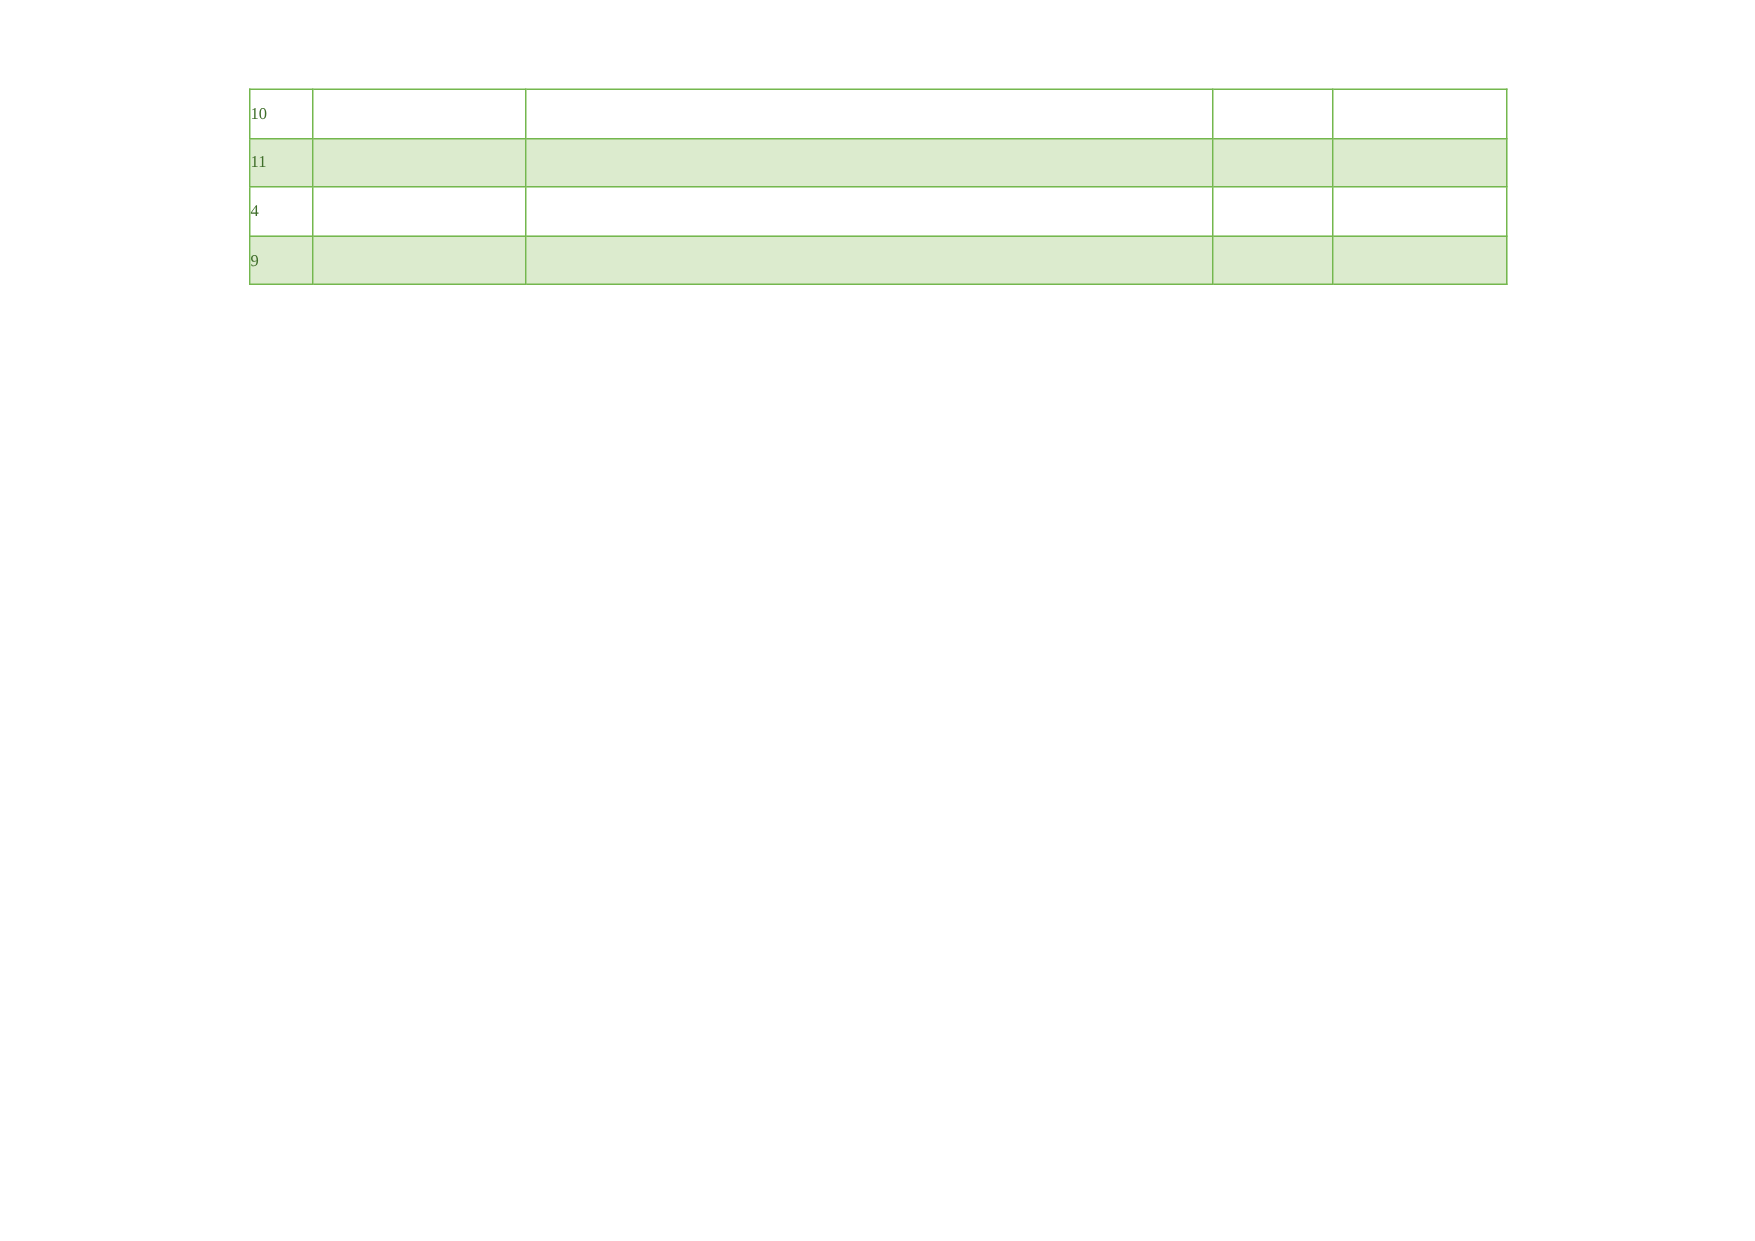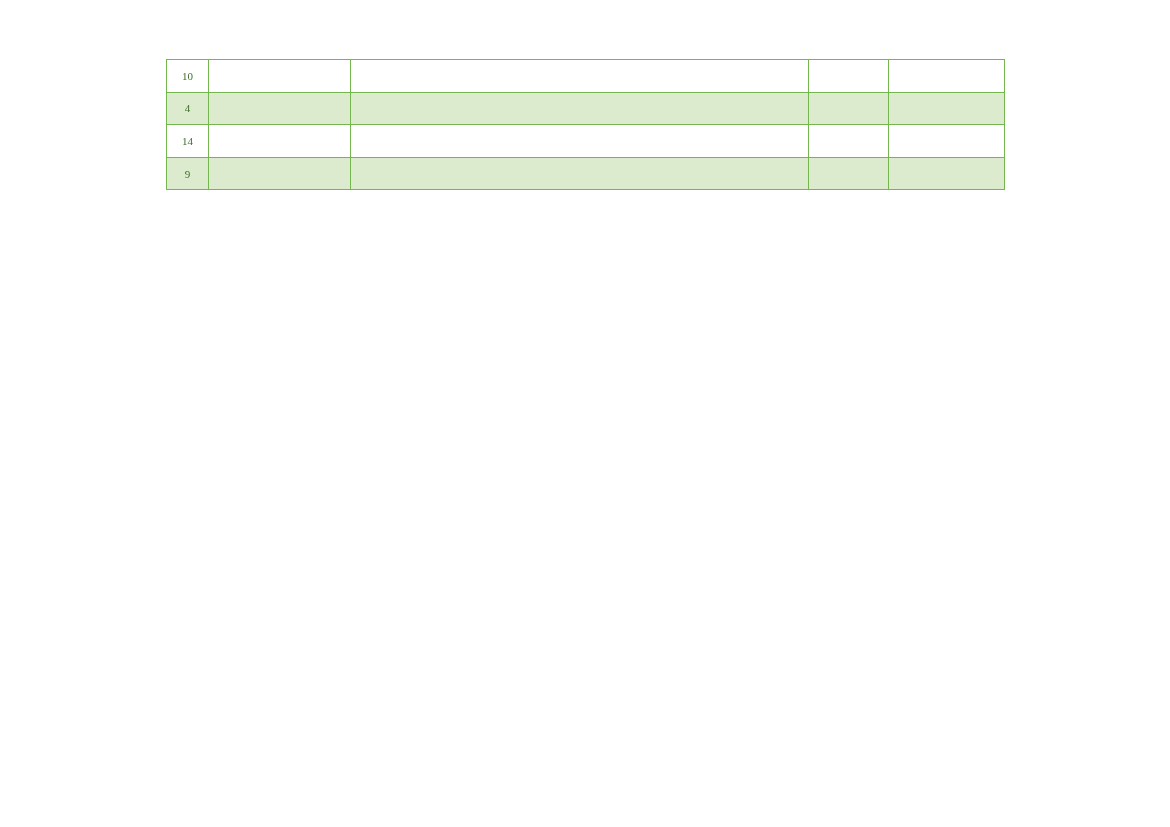--- a/index.html
+++ b/index.html
@@ -21,21 +21,21 @@
       border-collapse: collapse;
       width: 100%;
       table-layout: fixed;
     }
     td {
       border: 1px solid #74b74e;
       height: 32.6px;
       padding: 0;
       font-size: 11px;
       color: #3f6e2a;
-      text-align: center;
+      text-align: left;
       vertical-align: middle;
     }
     tr:nth-child(even) td {
       background-color: #dcebce;
     }
     tr:nth-child(odd) td {
       background-color: #ffffff;
     }
     .col-num { width: 42px; }
     .col-2 { width: 142px; }
@@ -57,28 +57,28 @@
     </colgroup>
     <tbody>
       <tr>
         <td>10</td>
         <td></td>
         <td></td>
         <td></td>
         <td></td>
       </tr>
       <tr>
-        <td>4</td>
+        <td>11</td>
         <td></td>
         <td></td>
         <td></td>
         <td></td>
       </tr>
       <tr>
-        <td>14</td>
+        <td>4</td>
         <td></td>
         <td></td>
         <td></td>
         <td></td>
       </tr>
       <tr>
         <td>9</td>
         <td></td>
         <td></td>
         <td></td>

